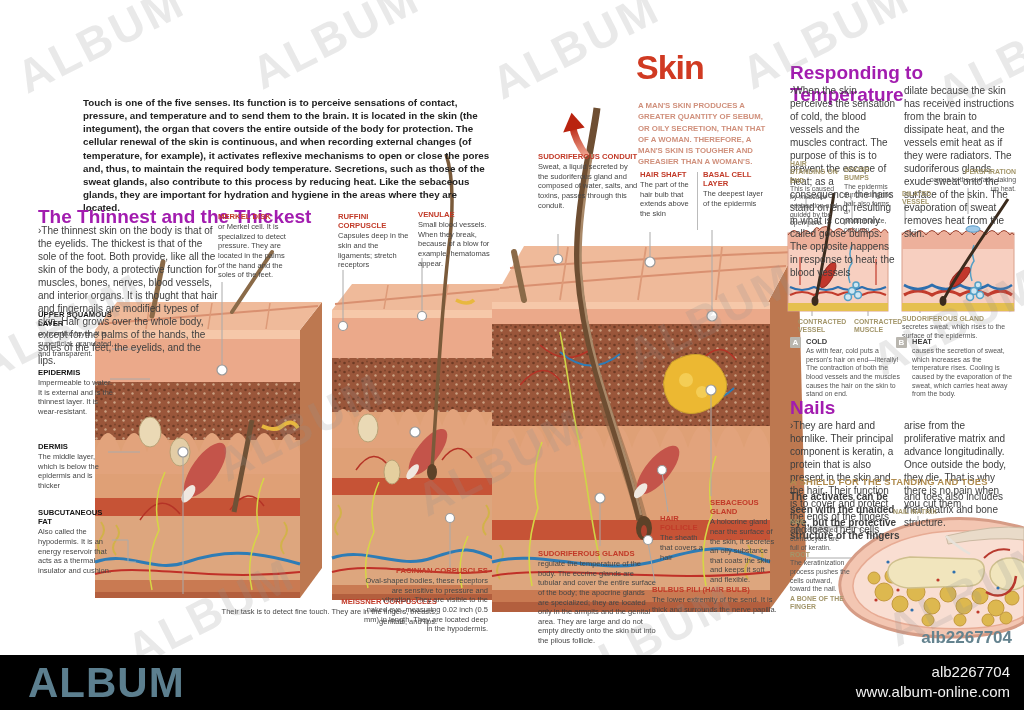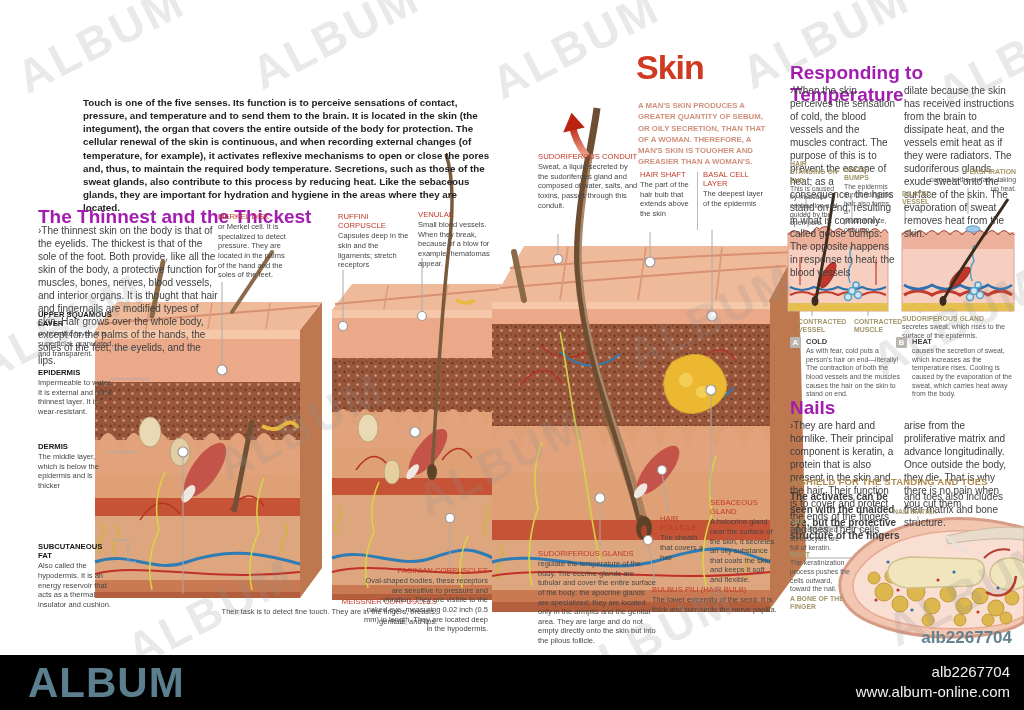--- a/index.html
+++ b/index.html
@@ -6,21 +6,21 @@
   #page{position:relative;width:1024px;height:710px;background:#ffffff;overflow:hidden;
         font-family:"Liberation Sans",sans-serif;-webkit-font-smoothing:antialiased;}
   .wm{position:absolute;font-weight:bold;font-size:46px;letter-spacing:3px;
       color:rgba(145,145,145,0.20);transform:rotate(-27deg);pointer-events:none;z-index:3;}
   #art{position:absolute;left:0;top:0;z-index:1;}
   .txt{position:absolute;z-index:2;}
   .main-title{font-family:"Liberation Serif",serif;font-size:44px;color:#111;font-weight:500;letter-spacing:0px;}
   .intro{font-size:9.8px;font-weight:bold;color:#222;line-height:1.34;margin-left:45px;}
   .sec-title{font-size:19px;font-weight:bold;color:#a21caf;}
   .body-sm{font-size:10px;color:#3e3e3e;line-height:1.3;}
-  .red-t{font-size:7.7px;font-weight:normal;color:#c23a28;line-height:1.2;text-transform:uppercase;}
+  .red-t{font-size:7.7px;font-weight:bold;color:#c23a28;line-height:1.2;text-transform:uppercase;}
   .blk-t{font-size:7.7px;font-weight:bold;color:#151515;line-height:1.2;}
   .lbl .b{font-size:7.5px;color:#474747;line-height:1.28;margin-top:1px;}
   .skin-title{font-size:34px;font-weight:bold;color:#d03a22;letter-spacing:-1px;}
   .skin-cap{font-size:7.8px;font-weight:bold;color:#d0907c;line-height:1.45;text-transform:uppercase;}
   .tan-t{font-size:6.9px;font-weight:bold;color:#a3966a;line-height:1.2;text-transform:uppercase;}
   .tan-b{font-size:6.9px;color:#555;line-height:1.25;}
   .shield-t{font-size:9.5px;font-weight:bold;color:#b08c4f;letter-spacing:.2px;}
   .ab-box{position:absolute;width:11px;height:11px;background:#b9b6af;color:#fff;font-size:8px;
           font-weight:bold;text-align:center;line-height:11px;border-radius:1px;}
   .cold-t{font-size:7.5px;font-weight:bold;color:#3c3c3c;}
@@ -306,21 +306,21 @@
     <div class="b">or hornlike layer. It is superficial, granulated, and transparent.</div>
   </div>
   <div class="txt lbl" style="left:38px;top:442px;width:76px">
     <div class="blk-t">DERMIS</div>
     <div class="b">The middle layer, which is below the epidermis and is thicker</div>
   </div>
   <div class="txt lbl" style="left:38px;top:368px;width:76px">
     <div class="blk-t">EPIDERMIS</div>
     <div class="b">Impermeable to water. It is external and is the thinnest layer. It is wear-resistant.</div>
   </div>
-  <div class="txt lbl" style="left:38px;top:542px;width:78px">
+  <div class="txt lbl" style="left:38px;top:508px;width:78px">
     <div class="blk-t">SUBCUTANEOUS FAT</div>
     <div class="b">Also called the hypodermis. It is an energy reservoir that acts as a thermal insulator and cushion.</div>
   </div>
 
   <div class="txt lbl" style="left:218px;top:212px;width:70px">
     <div class="red-t">MERKEL DISK</div>
     <div class="b">or Merkel cell. It is specialized to detect pressure. They are located in the palms of the hand and the soles of the feet.</div>
   </div>
   <div class="txt lbl" style="left:338px;top:212px;width:72px">
     <div class="red-t">RUFFINI CORPUSCLE</div>

